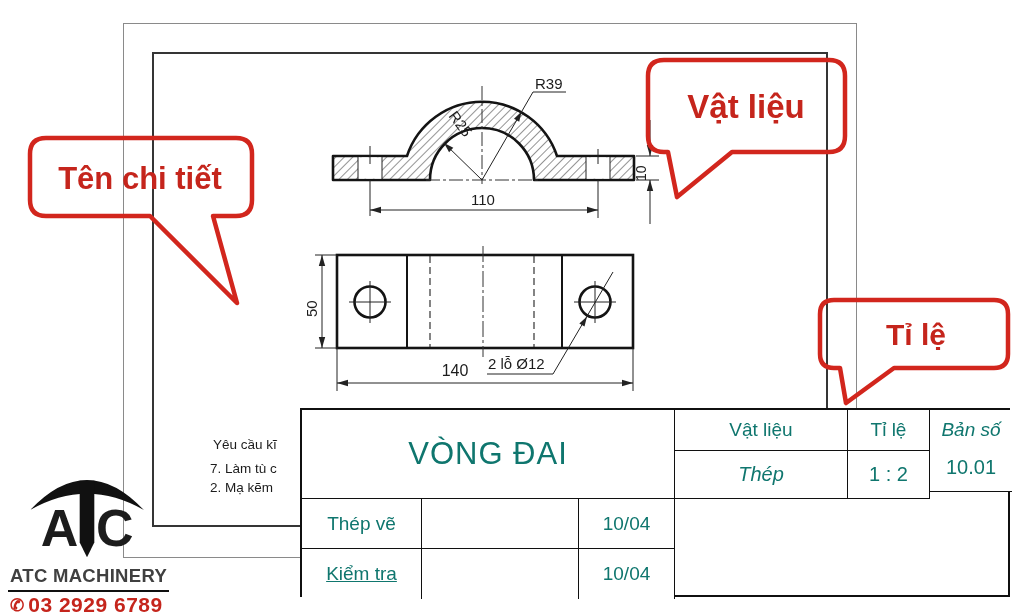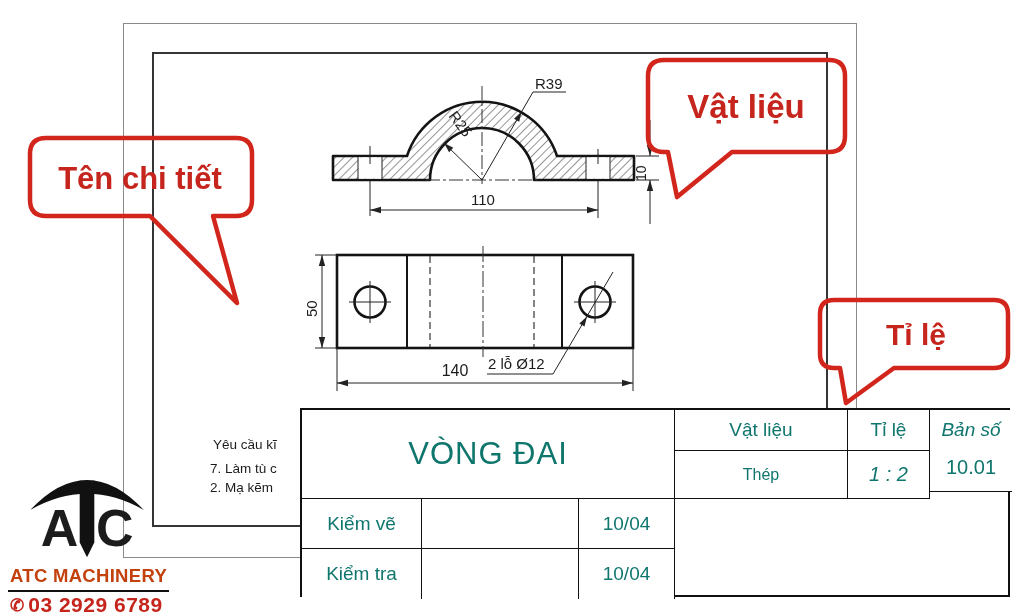--- a/index.html
+++ b/index.html
@@ -33,38 +33,38 @@
     background:#ffffff;border:2.5px solid #101010;box-sizing:border-box;
     color:#0f766e;
   }
   .tb-cell{position:absolute;box-sizing:border-box;display:flex;align-items:center;justify-content:center;background:#fff;}
   .br{border-right:1.5px solid #101010;}
   .bb{border-bottom:1.5px solid #101010;}
   .tb-part{left:0;top:0;width:373px;height:89px;font-size:31px;letter-spacing:1px;}
   .tb-lbl-drawn  {left:0;top:89px; width:120px;height:50px;font-size:19px;}
   .tb-blank-drawn{left:120px;top:89px;width:157px;height:50px;}
   .tb-date-drawn {left:277px;top:89px;width:96px;height:50px;font-size:19px;}
-  .tb-lbl-chk  {left:0;top:139px; width:120px;height:50px;font-size:19px;}
+  .tb-lbl-chk  {left:0;top:139px; width:120px;height:50px;font-size:19px;text-decoration:underline;}
   .tb-blank-chk{left:120px;top:139px;width:157px;height:50px;}
   .tb-date-chk {left:277px;top:139px;width:96px;height:50px;font-size:19px;}
   .tb-h-material{left:373px;top:0;width:173px;height:41px;font-size:19px;}
   .tb-h-scale   {left:546px;top:0;width:82px;height:41px;font-size:19px;}
   .tb-h-sheet   {left:628px;top:0;width:82px;height:41px;font-size:19px;border-right:none;font-style:italic;}
-  .tb-v-material{left:373px;top:41px;width:173px;height:48px;font-size:16px;}
-  .tb-v-scale   {left:546px;top:41px;width:82px;height:48px;font-size:20px;font-style:italic;}
+  .tb-v-material{left:373px;top:41px;width:173px;height:48px;font-size:20px;font-style:italic;}
+  .tb-v-scale   {left:546px;top:41px;width:82px;height:48px;font-size:20px;}
   .tb-v-sheet   {left:628px;top:34px;width:82px;height:48px;font-size:20px;border-right:none;}
   .tb-company{left:373px;top:89px;width:337px;height:100px;font-size:26px;border-right:none;border-bottom:none;}
   
   .callouts{position:absolute;left:0;top:0;width:1024px;height:612px;pointer-events:none;}
   .callouts text{fill:#c5251c;font-weight:bold;}
   
   .logo{position:absolute;left:8px;top:458px;width:170px;}
   .logo-emblem{display:block;margin-left:12px;}
   .logo-name{
-    display:inline-block;font-size:18.5px;font-weight:800;color:#c2410c;
+    display:inline-block;font-size:18.5px;font-weight:800;color:#404040;
     letter-spacing:0.3px;border-bottom:2.5px solid #101010;padding:1px 2px 3px 2px;margin-top:2px;
     white-space:nowrap;
   }
   .logo-phone{display:flex;align-items:center;margin-top:1px;white-space:nowrap;}
   .logo-phone .ph-icon{color:#c5251c;font-size:17px;font-weight:bold;margin:0 4px 0 2px;}
   .logo-phone .ph-num{color:#c5251c;font-size:21px;font-weight:800;letter-spacing:0.5px;}
 </style>
 </head>
 <body>
 
@@ -159,21 +159,21 @@
   <text x="455" y="376" font-size="16" text-anchor="middle">140</text>
 
   <line x1="487" y1="374" x2="553" y2="374" stroke="#222" stroke-width="1"></line>
   <line x1="553" y1="374" x2="613" y2="272" stroke="#222" stroke-width="1"></line>
   <polygon points="587,316.5 584.5,326.6 579.3,323.6" fill="#222"></polygon>
   <text x="488" y="369" font-size="15">2 lỗ Ø12</text>
 </svg>
 
 <div class="title-block">
   <div class="tb-cell tb-part br bb">VÒNG ĐAI</div>
-  <div class="tb-cell tb-lbl-drawn br bb">Kiểm vẽ</div>
+  <div class="tb-cell tb-lbl-drawn br bb">Thép vẽ</div>
   <div class="tb-cell tb-blank-drawn br bb"></div>
   <div class="tb-cell tb-date-drawn br bb">10/04</div>
   <div class="tb-cell tb-lbl-chk br">Kiểm tra</div>
   <div class="tb-cell tb-blank-chk br"></div>
   <div class="tb-cell tb-date-chk br">10/04</div>
   <div class="tb-cell tb-h-material br bb">Vật liệu</div>
   <div class="tb-cell tb-h-scale br bb">Tỉ lệ</div>
   <div class="tb-cell tb-h-sheet bb">Bản số</div>
   <div class="tb-cell tb-v-material br bb">Thép</div>
   <div class="tb-cell tb-v-scale br bb">1 : 2</div>

